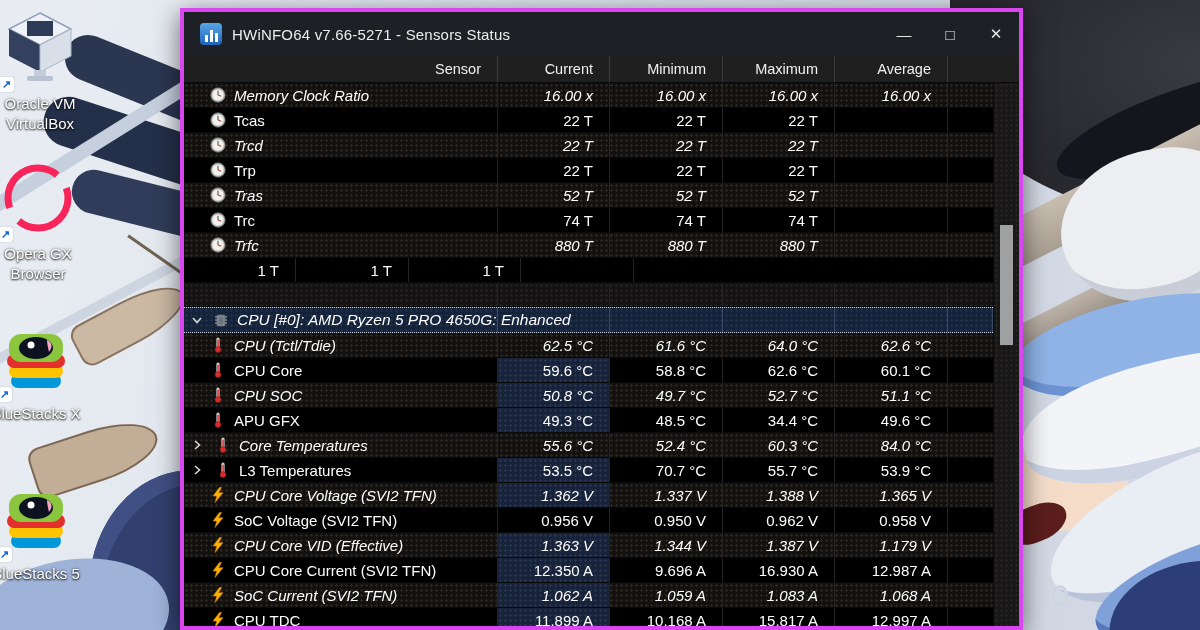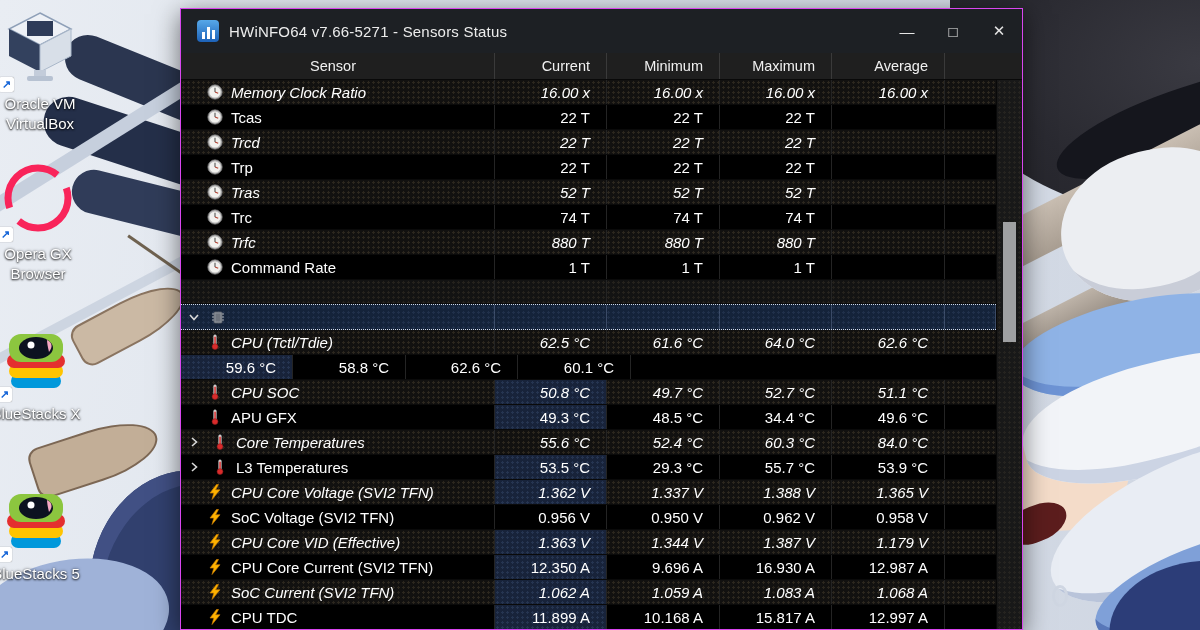--- a/index.html
+++ b/index.html
@@ -67,38 +67,38 @@
   .dicon { position:absolute; width:100px; text-align:center; cursor:pointer; }
   .dicon .glyph { display:inline-block; position:relative; }
   .dicon .lbl { display:block; margin-top:4px; color:#fff; font-size:15px; line-height:1.35;
     text-shadow:0 1px 2px rgba(0,0,0,.85), 0 0 3px rgba(0,0,0,.6); }
   .shortcut { position:absolute; left:-2px; bottom:-2px; width:15px; height:15px;
     background:#fff; border-radius:2px; box-shadow:0 0 1px #666; display:flex;
     align-items:center; justify-content:center; color:#1565d8; font-size:11px; font-weight:bold; }
 
   
   .window { position:absolute; left:180px; top:8px; width:843px; height:622px;
-    background:#0b0b0b; border:1px solid #d946ef; box-shadow:0 6px 24px rgba(0,0,0,.55);
+    background:#0b0b0b; border:4px solid #d946ef; box-shadow:0 6px 24px rgba(0,0,0,.55);
     display:flex; flex-direction:column; }
   .titlebar { height:44px; background:#1d2024; display:flex; align-items:center; flex:0 0 44px; }
   .app-icon { width:22px; height:22px; margin:0 10px 0 16px; border-radius:4px;
     background:linear-gradient(#57a8e8,#1d62b8); display:flex; align-items:flex-end;
     justify-content:center; gap:2px; padding:3px 4px; }
   .app-icon i { display:block; width:3px; background:#fff; }
   .title-text { color:#ececec; font-size:15px; letter-spacing:.2px; }
   .win-controls { margin-left:auto; display:flex; height:100%; }
   .wc { width:46px; height:100%; display:flex; align-items:center; justify-content:center;
     color:#e6e6e6; font-size:15px; cursor:pointer; }
 
   
   .colheader { display:flex; height:27px; flex:0 0 27px; background:#1f1f1f;
     border-bottom:1px solid #090909; }
   .ch { color:#f0f0f0; font-size:14.5px; line-height:26px; border-right:1px solid #3a3a3a;
     padding-right:16px; text-align:right; cursor:pointer; }
-  .ch.sensor { text-align:center; padding-left:7px; width:314px; }
+  .ch.sensor { text-align:right; padding-left:7px; width:314px; }
   .ch.c1 { width:112px; } .ch.c2 { width:113px; } .ch.c3 { width:112px; } .ch.c4 { width:113px; }
   .ch.fill { flex:1; border-right:none; }
 
   
   .tablewrap { position:relative; flex:1; overflow:hidden; background:#0a0a0a; }
   .rows { position:absolute; left:0; top:0; right:26px; }
   .trow { display:flex; height:25px; align-items:stretch; background:#000;
     border-bottom:1px solid #0a0a0a; cursor:default; }
   .trow.alt { background-color:#121110;
     background-image:radial-gradient(rgba(205,170,115,.14) 1px, transparent 1.3px);
@@ -422,31 +422,20 @@
             </span>
             <span class="cell v3">
               <span class="val">880 T</span>
             </span>
             <span class="cell v4">
               <span class="val"></span>
             </span>
             <span class="cell fill"></span>
           </div>
           <div class="trow">
-            <span class="cell name">
-              <span class="rowicon ml26">
-                <svg width="16" height="16" viewBox="0 0 16 16">
-                  <circle cx="8" cy="8" r="7.2" fill="#b9b9b9" stroke="#6e6e6e" stroke-width="0.8"></circle>
-                  <circle cx="8" cy="8" r="5.6" fill="#f1f1ee"></circle>
-                  <line x1="8" y1="8" x2="8" y2="3.8" stroke="#555" stroke-width="1.1"></line>
-                  <line x1="8" y1="8" x2="11.2" y2="9.2" stroke="#b04030" stroke-width="1.1"></line>
-                </svg>
-              </span>
-              <span class="sname">Command Rate</span>
-            </span>
             <span class="cell v1">
               <span class="val">1 T</span>
             </span>
             <span class="cell v2">
               <span class="val">1 T</span>
             </span>
             <span class="cell v3">
               <span class="val">1 T</span>
             </span>
             <span class="cell v4">
@@ -474,20 +463,21 @@
                   <rect x="4" y="3" width="8" height="11" rx="1" fill="#8d939c" stroke="#5b6068" stroke-width="0.8"></rect>
                   <rect x="5.5" y="4.5" width="5" height="8" fill="#6e747d"></rect>
                   <line x1="2" y1="5" x2="4" y2="5" stroke="#aab0b8"></line>
                   <line x1="2" y1="8" x2="4" y2="8" stroke="#aab0b8"></line>
                   <line x1="2" y1="11" x2="4" y2="11" stroke="#aab0b8"></line>
                   <line x1="12" y1="5" x2="14" y2="5" stroke="#aab0b8"></line>
                   <line x1="12" y1="8" x2="14" y2="8" stroke="#aab0b8"></line>
                   <line x1="12" y1="11" x2="14" y2="11" stroke="#aab0b8"></line>
                 </svg>
               </span>
+              <span class="sname">CPU [#0]: AMD Ryzen 5 PRO 4650G: Enhanced</span>
             </span>
             <span class="cell v1"></span>
             <span class="cell v2"></span>
             <span class="cell v3"></span>
             <span class="cell v4"></span>
             <span class="cell fill"></span>
           </div>
           <div class="trow alt">
             <span class="cell name">
               <span class="rowicon ml26">
@@ -507,68 +497,78 @@
             </span>
             <span class="cell v3">
               <span class="val">64.0 °C</span>
             </span>
             <span class="cell v4">
               <span class="val">62.6 °C</span>
             </span>
             <span class="cell fill"></span>
           </div>
           <div class="trow">
-            <span class="cell v1 hl">
-              <span class="val">59.6 °C</span>
-            </span>
-            <span class="cell v2">
-              <span class="val">58.8 °C</span>
-            </span>
-            <span class="cell v3">
-              <span class="val">62.6 °C</span>
-            </span>
-            <span class="cell v4">
-              <span class="val">60.1 °C</span>
-            </span>
-            <span class="cell fill"></span>
-          </div>
-          <div class="trow alt">
             <span class="cell name">
               <span class="rowicon ml26">
                 <svg width="16" height="16" viewBox="0 0 16 16">
                   <rect x="6.6" y="0.8" width="2.8" height="10" rx="1.4" fill="#e9e9e9" stroke="#9a9a9a" stroke-width="0.6"></rect>
                   <rect x="7.3" y="2.6" width="1.5" height="9" fill="#d92b2b"></rect>
                   <circle cx="8" cy="12.6" r="2.9" fill="#d92b2b" stroke="#8c1f1f" stroke-width="0.6"></circle>
                 </svg>
               </span>
-              <span class="sname">CPU SOC</span>
-            </span>
-            <span class="cell v1 hl">
-              <span class="val">50.8 °C</span>
-            </span>
-            <span class="cell v2">
-              <span class="val">49.7 °C</span>
-            </span>
-            <span class="cell v3">
-              <span class="val">52.7 °C</span>
-            </span>
-            <span class="cell v4">
-              <span class="val">51.1 °C</span>
-            </span>
-            <span class="cell fill"></span>
-          </div>
-          <div class="trow">
+              <span class="sname">CPU Core</span>
+            </span>
+            <span class="cell v1 hl">
+              <span class="val">59.6 °C</span>
+            </span>
+            <span class="cell v2">
+              <span class="val">58.8 °C</span>
+            </span>
+            <span class="cell v3">
+              <span class="val">62.6 °C</span>
+            </span>
+            <span class="cell v4">
+              <span class="val">60.1 °C</span>
+            </span>
+            <span class="cell fill"></span>
+          </div>
+          <div class="trow alt">
             <span class="cell name">
               <span class="rowicon ml26">
                 <svg width="16" height="16" viewBox="0 0 16 16">
                   <rect x="6.6" y="0.8" width="2.8" height="10" rx="1.4" fill="#e9e9e9" stroke="#9a9a9a" stroke-width="0.6"></rect>
                   <rect x="7.3" y="2.6" width="1.5" height="9" fill="#d92b2b"></rect>
                   <circle cx="8" cy="12.6" r="2.9" fill="#d92b2b" stroke="#8c1f1f" stroke-width="0.6"></circle>
                 </svg>
               </span>
+              <span class="sname">CPU SOC</span>
+            </span>
+            <span class="cell v1 hl">
+              <span class="val">50.8 °C</span>
+            </span>
+            <span class="cell v2">
+              <span class="val">49.7 °C</span>
+            </span>
+            <span class="cell v3">
+              <span class="val">52.7 °C</span>
+            </span>
+            <span class="cell v4">
+              <span class="val">51.1 °C</span>
+            </span>
+            <span class="cell fill"></span>
+          </div>
+          <div class="trow">
+            <span class="cell name">
+              <span class="rowicon ml26">
+                <svg width="16" height="16" viewBox="0 0 16 16">
+                  <rect x="6.6" y="0.8" width="2.8" height="10" rx="1.4" fill="#e9e9e9" stroke="#9a9a9a" stroke-width="0.6"></rect>
+                  <rect x="7.3" y="2.6" width="1.5" height="9" fill="#d92b2b"></rect>
+                  <circle cx="8" cy="12.6" r="2.9" fill="#d92b2b" stroke="#8c1f1f" stroke-width="0.6"></circle>
+                </svg>
+              </span>
               <span class="sname">APU GFX</span>
             </span>
             <span class="cell v1 hl">
               <span class="val">49.3 °C</span>
             </span>
             <span class="cell v2">
               <span class="val">48.5 °C</span>
             </span>
             <span class="cell v3">
               <span class="val">34.4 °C</span>
@@ -621,21 +621,21 @@
                   <rect x="7.3" y="2.6" width="1.5" height="9" fill="#d92b2b"></rect>
                   <circle cx="8" cy="12.6" r="2.9" fill="#d92b2b" stroke="#8c1f1f" stroke-width="0.6"></circle>
                 </svg>
               </span>
               <span class="sname">L3 Temperatures</span>
             </span>
             <span class="cell v1 hl">
               <span class="val">53.5 °C</span>
             </span>
             <span class="cell v2">
-              <span class="val">29.3 °C</span>
+              <span class="val">70.7 °C</span>
             </span>
             <span class="cell v3">
               <span class="val">55.7 °C</span>
             </span>
             <span class="cell v4">
               <span class="val">53.9 °C</span>
             </span>
             <span class="cell fill"></span>
           </div>
           <div class="trow alt">

